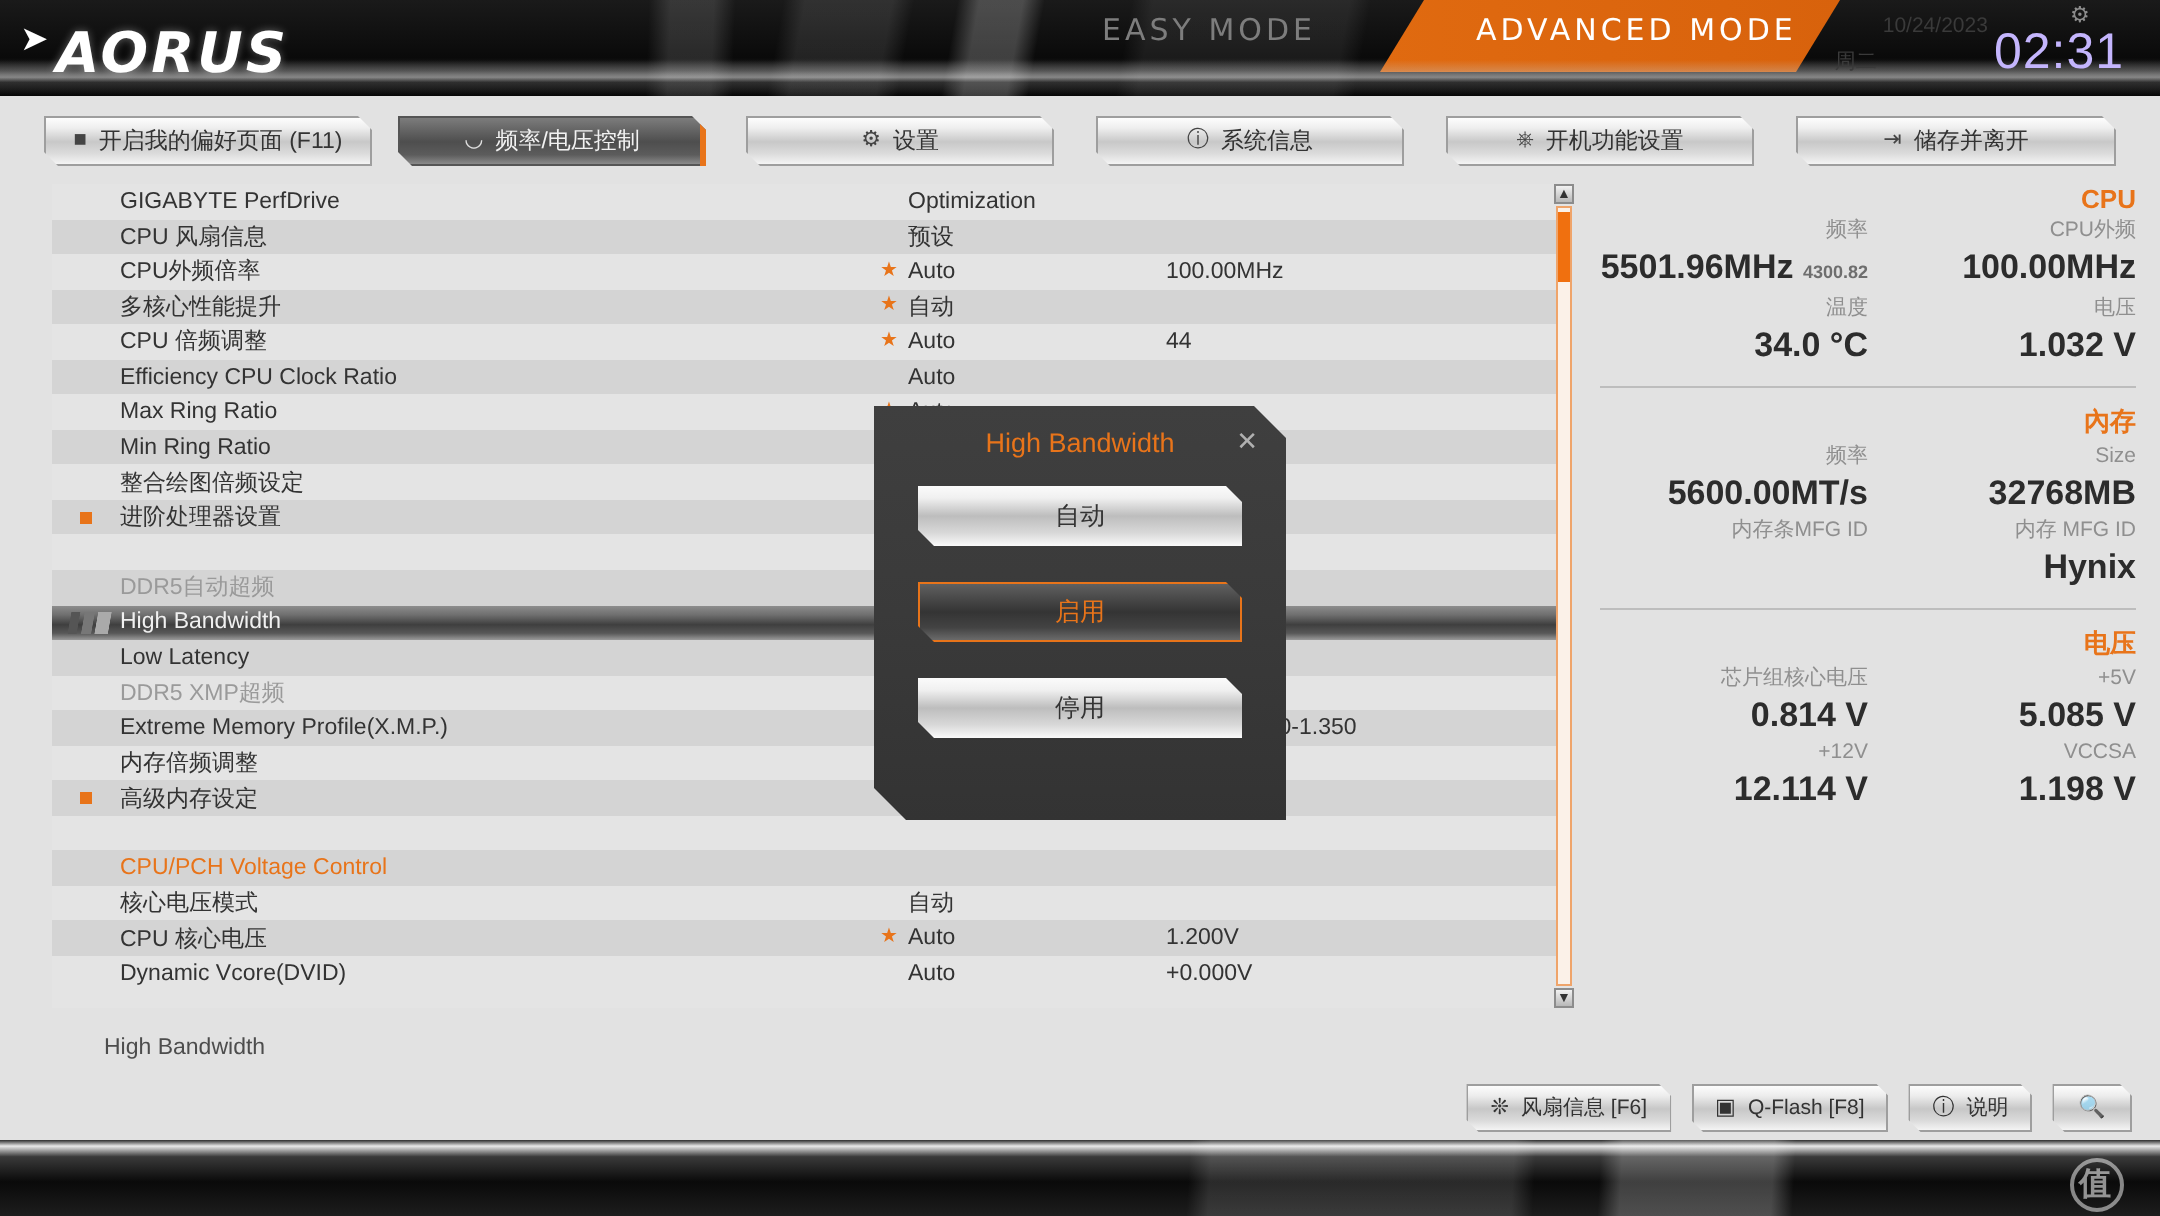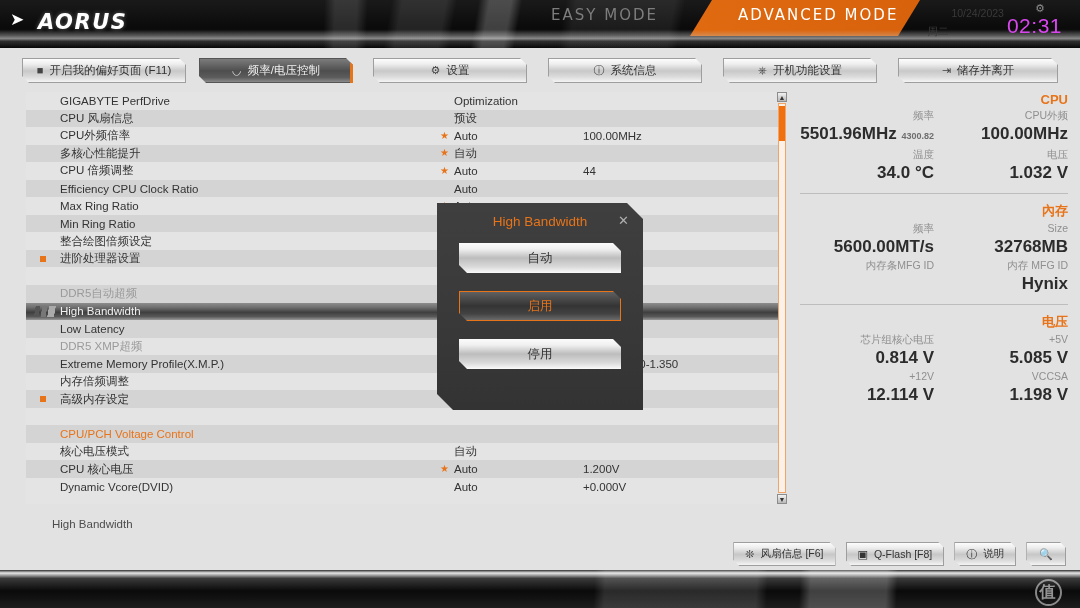--- a/index.html
+++ b/index.html
@@ -30,22 +30,22 @@
     position: absolute; top: 0; left: 690px; width: 230px; height: 36px;
     background: linear-gradient(90deg, #e06a10 0%, #d8620c 100%);
     clip-path: polygon(22px 0, 230px 0, 230px 0, 208px 36px, 0 36px);
   }
   .banner-sheen {
     position: absolute; left: 0; top: 30px; width: 1080px; height: 18px;
     background: linear-gradient(180deg, rgba(255,255,255,0) 0%, rgba(200,200,200,.55) 30%, rgba(255,255,255,.8) 48%, rgba(90,90,90,.5) 62%, rgba(0,0,0,0) 100%);
     opacity: .55;
   }
   .logo {
-    position: absolute; left: 38px; top: 10px;
-    color: #fff; font-size: 21px; font-weight: bold;
+    position: absolute; left: 28px; top: 10px;
+    color: #fff; font-size: 28px; font-weight: bold;
     letter-spacing: 1.5px; font-style: italic;
     font-family: "DejaVu Sans", sans-serif;
     text-shadow: 0 0 4px rgba(255,255,255,.35);
   }
   .logo-falcon {
     position: absolute; left: 10px; top: 11px; width: 18px; height: 18px;
     color: #fff; font-size: 17px; line-height: 17px;
   }
   .mode-easy {
     position: absolute; left: 551px; top: 6px;
@@ -53,21 +53,21 @@
     font-family: "DejaVu Sans", sans-serif;
   }
   .mode-adv {
     position: absolute; left: 738px; top: 6px;
     color: #fff; font-size: 15px; letter-spacing: 2px; font-weight: 500;
     font-family: "DejaVu Sans", sans-serif;
   }
   .clock-wrap { position: absolute; right: 18px; top: 3px; text-align: right; }
   .clock-date { color: #3a3a3a; font-size: 10.5px; line-height: 13px; margin-left: 24px; }
   .clock-day  { color: #3a3a3a; font-size: 10.5px; line-height: 13px; }
-  .clock-time { color: #d946ef; font-size: 21px; line-height: 26px; font-weight: 300; letter-spacing: .5px; }
+  .clock-time { color: #c4b5fd; font-size: 25px; line-height: 26px; font-weight: 300; letter-spacing: .5px; }
   .clock-left { display: inline-block; vertical-align: bottom; text-align: left; margin-right: 3px; }
   .gear-top {
     position: absolute; right: 34px; top: 3px;
     width: 11px; height: 11px; color: #8d8d8d; font-size: 11px; line-height: 11px;
   }
 
   
   .tabbar { position: absolute; left: 0; top: 48px; width: 1080px; height: 42px; background: #e2e2e2; }
   .tab {
     position: absolute; top: 10px; height: 25px;

